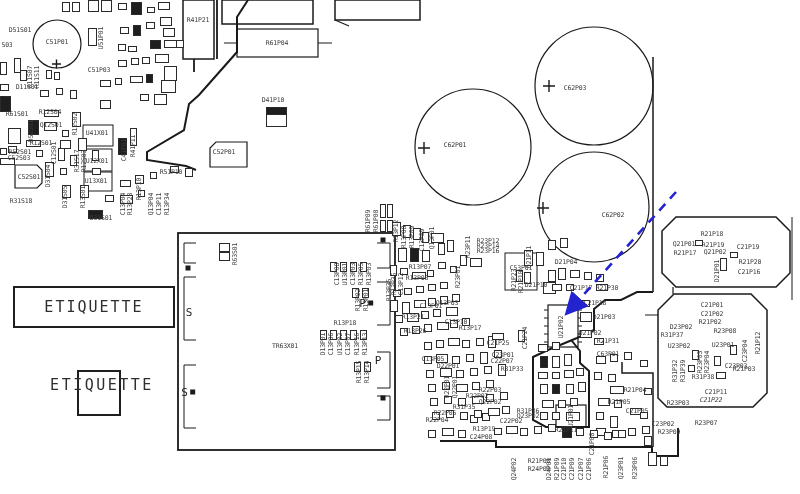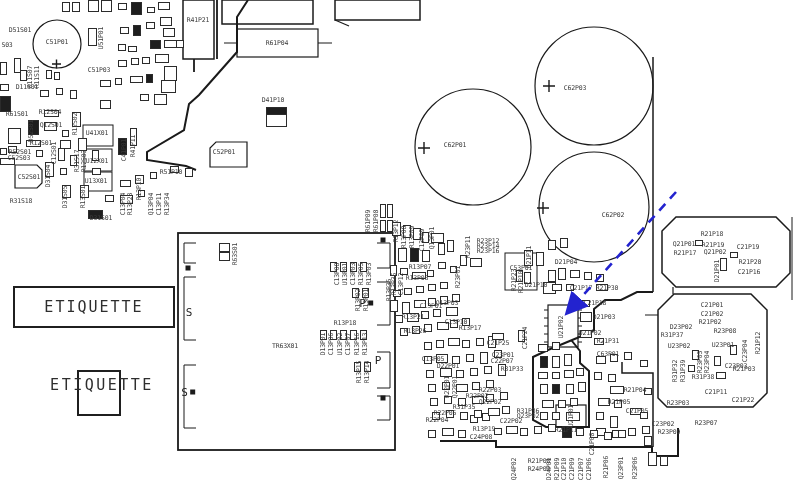--- a/index.html
+++ b/index.html
@@ -502,21 +502,21 @@
       <span class="lbl" style="left: 723px; top: 345px;">U23P01</span>
       <span class="lbl v" style="left: 758px; top: 343px;">R21P12</span>
       <span class="lbl v" style="left: 745px; top: 351px;">C23P04</span>
       <span class="lbl v" style="left: 700px; top: 362px;">R23P05</span>
       <span class="lbl v" style="left: 707px; top: 362px;">R23P04</span>
       <span class="lbl v" style="left: 675px; top: 371px;">R31P32</span>
       <span class="lbl v" style="left: 683px; top: 371px;">R31P39</span>
       <span class="lbl" style="left: 736px; top: 366px;">C23P03</span>
       <span class="lbl" style="left: 703px; top: 377px;">R31P38</span>
       <span class="lbl" style="left: 716px; top: 392px;">C21P11</span>
-      <span class="lbl" style="left: 743px; top: 400px;">C21P22</span>
+      <span class="lbl" style="left: 711px; top: 400px; font-style: italic;">C21P22</span>
       <span class="lbl" style="left: 678px; top: 403px;">R23P03</span>
       <span class="marker" style="left: 189px; top: 312px;">
         <span>S</span>
       </span>
       <span class="marker" style="left: 188px; top: 392px;">
         <span>S</span>
         <span class="sq"></span>
       </span>
       <span class="marker" style="left: 366px; top: 303px;">
         <span>P</span>

